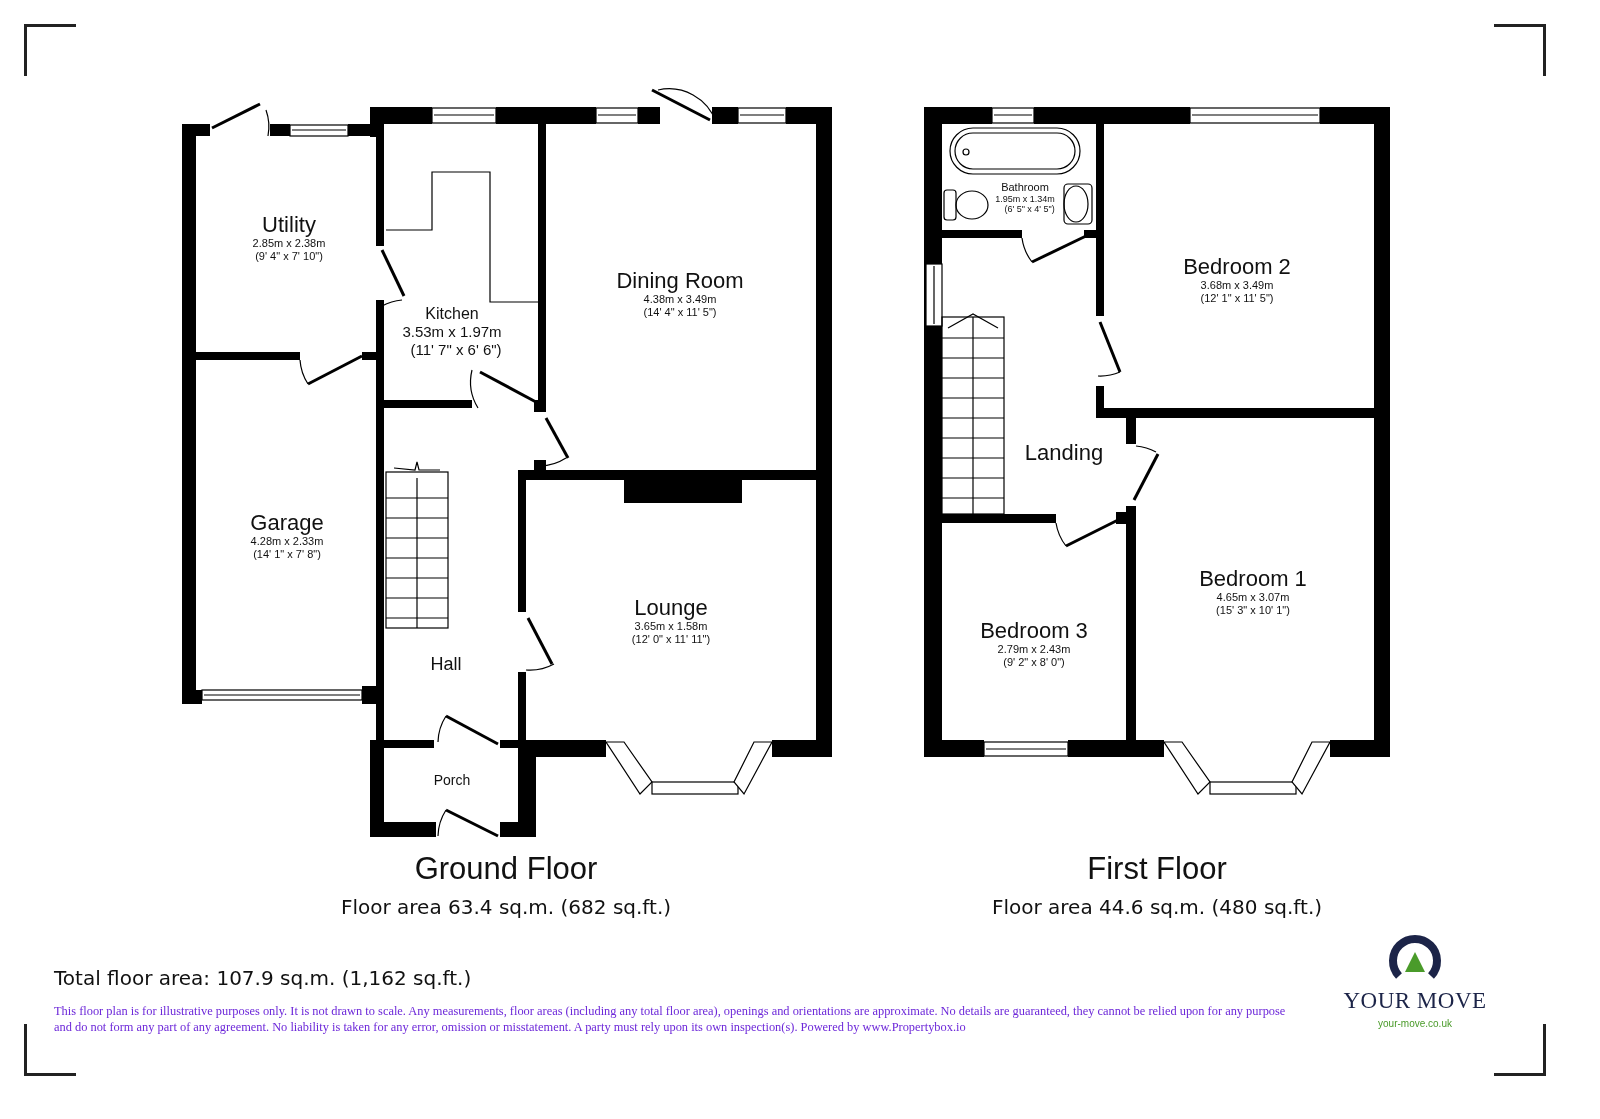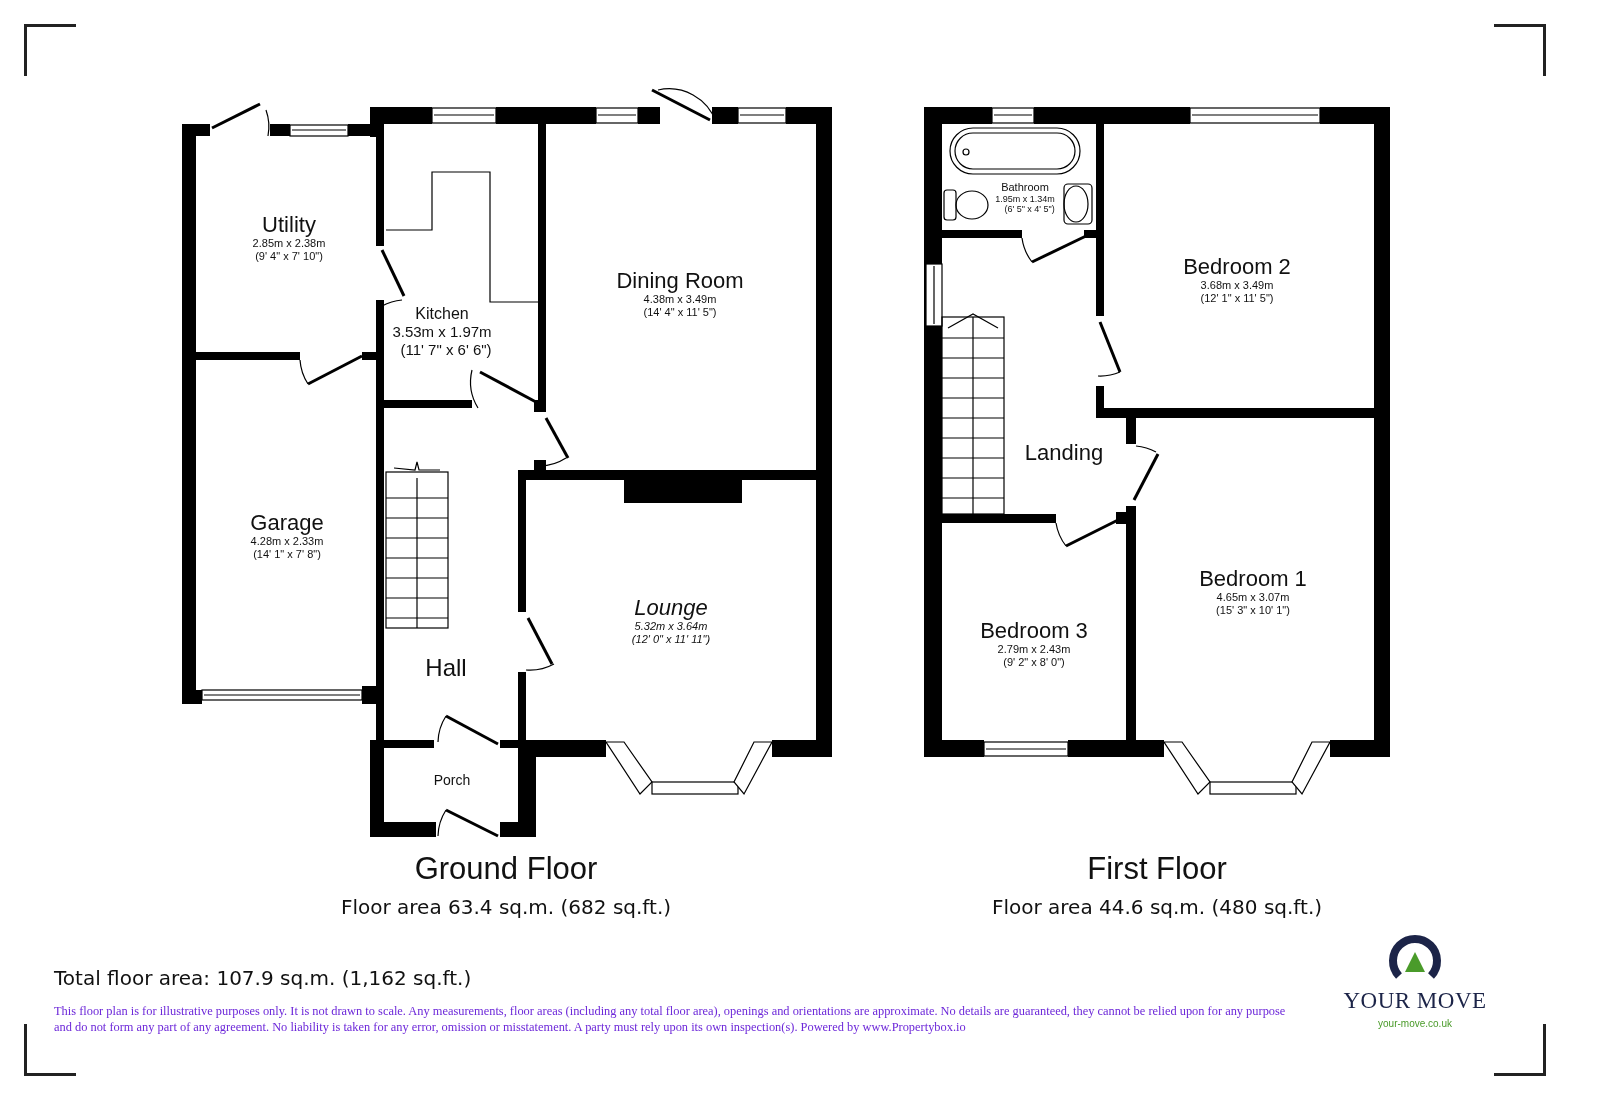--- a/index.html
+++ b/index.html
@@ -198,42 +198,42 @@
     <line x1="1158" y1="454" x2="1134" y2="500"></line>
     <line x1="1066" y1="546" x2="1118" y2="520"></line>
   </g>
 </svg>
 
 <div class="lbl" style="left:289px;top:212px;">
   <div class="rn">Utility</div>
   <div class="rd">2.85m x 2.38m</div>
   <div class="rd">(9' 4" x 7' 10")</div>
 </div>
-<div class="lbl" style="left:442px;top:305px;">
+<div class="lbl" style="left:452px;top:305px;">
   <div class="rn-s">Kitchen</div>
   <div class="rd-s">3.53m x 1.97m</div>
   <div class="rd-s">(11' 7" x 6' 6")</div>
 </div>
 <div class="lbl" style="left:680px;top:268px;">
   <div class="rn">Dining Room</div>
   <div class="rd">4.38m x 3.49m</div>
   <div class="rd">(14' 4" x 11' 5")</div>
 </div>
 <div class="lbl" style="left:287px;top:510px;">
   <div class="rn">Garage</div>
   <div class="rd">4.28m x 2.33m</div>
   <div class="rd">(14' 1" x 7' 8")</div>
 </div>
-<div class="lbl" style="left:671px;top:595px;font-style:italic;">
+<div class="lbl" style="left:671px;top:595px;">
   <div class="rn">Lounge</div>
-  <div class="rd">5.32m x 3.64m</div>
+  <div class="rd">3.65m x 1.58m</div>
   <div class="rd">(12' 0" x 11' 11")</div>
 </div>
 <div class="lbl" style="left:446px;top:654px;">
-  <div class="rn-s" style="font-size:24px;">Hall</div>
+  <div class="rn-s" style="font-size:18px;">Hall</div>
 </div>
 <div class="lbl" style="left:452px;top:772px;">
   <div class="rn-s" style="font-size:14px;">Porch</div>
 </div>
 
 <div class="lbl" style="left:1025px;top:181px;">
   <div class="tiny-n">Bathroom</div>
   <div class="tiny-d">1.95m x 1.34m</div>
   <div class="tiny-d">(6' 5" x 4' 5")</div>
 </div>

